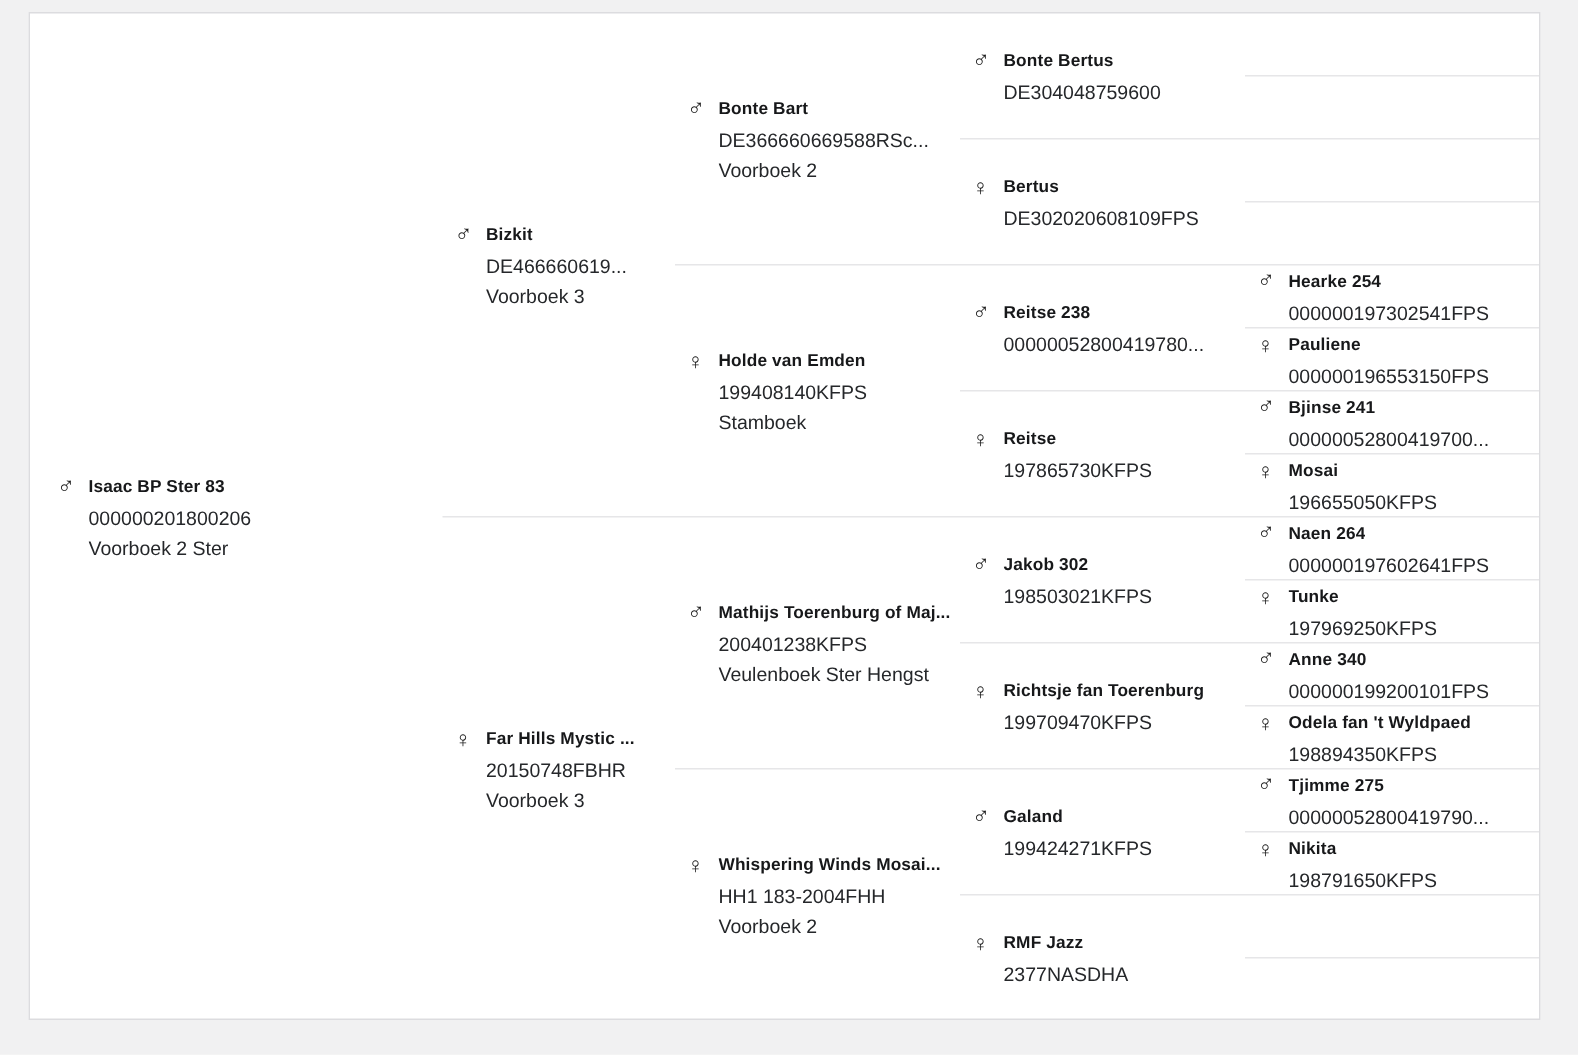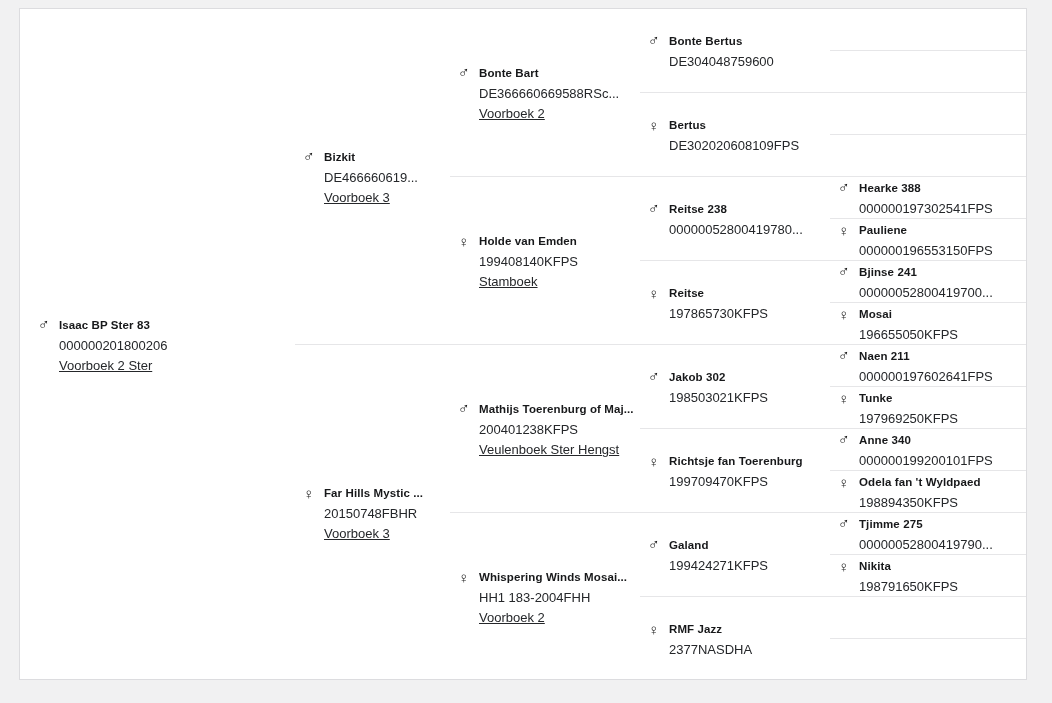--- a/index.html
+++ b/index.html
@@ -92,21 +92,21 @@
   }
   .meta {
     font-size: 13px;
     color: #25272a;
     margin-left: 21px;
     margin-top: 5px;
     white-space: nowrap;
     overflow: hidden;
     text-overflow: ellipsis;
   }
-  .meta.book { margin-top: 5px; text-decoration: underline; }
+  .meta.book { margin-top: 5px; }
   .empty-node { height: 100%; }
 </style>
 </head>
 <body>
 
 <div id="screen">
   <div id="pedigree-card">
     <div id="tree">
 
       <div class="gen" id="gen-1">
@@ -269,21 +269,21 @@
           <div class="cell ruled" style="height: 42px;">
             <div class="node empty-node"></div>
           </div>
           <div class="cell ruled" style="height: 42px;">
             <div class="node empty-node"></div>
           </div>
           <div class="cell ruled" style="height: 42px;">
             <div class="node">
               <div class="node-head">
                 <span class="sex">♂</span>
-                <span class="name">Hearke 388</span>
+                <span class="name">Hearke 254</span>
               </div>
               <div class="meta">000000197302541FPS</div>
             </div>
           </div>
           <div class="cell ruled" style="height: 42px;">
             <div class="node">
               <div class="node-head">
                 <span class="sex female">♀</span>
                 <span class="name">Pauliene</span>
               </div>
@@ -305,21 +305,21 @@
                 <span class="sex female">♀</span>
                 <span class="name">Mosai</span>
               </div>
               <div class="meta">196655050KFPS</div>
             </div>
           </div>
           <div class="cell ruled" style="height: 42px;">
             <div class="node">
               <div class="node-head">
                 <span class="sex">♂</span>
-                <span class="name">Naen 211</span>
+                <span class="name">Naen 264</span>
               </div>
               <div class="meta">000000197602641FPS</div>
             </div>
           </div>
           <div class="cell ruled" style="height: 42px;">
             <div class="node">
               <div class="node-head">
                 <span class="sex female">♀</span>
                 <span class="name">Tunke</span>
               </div>

